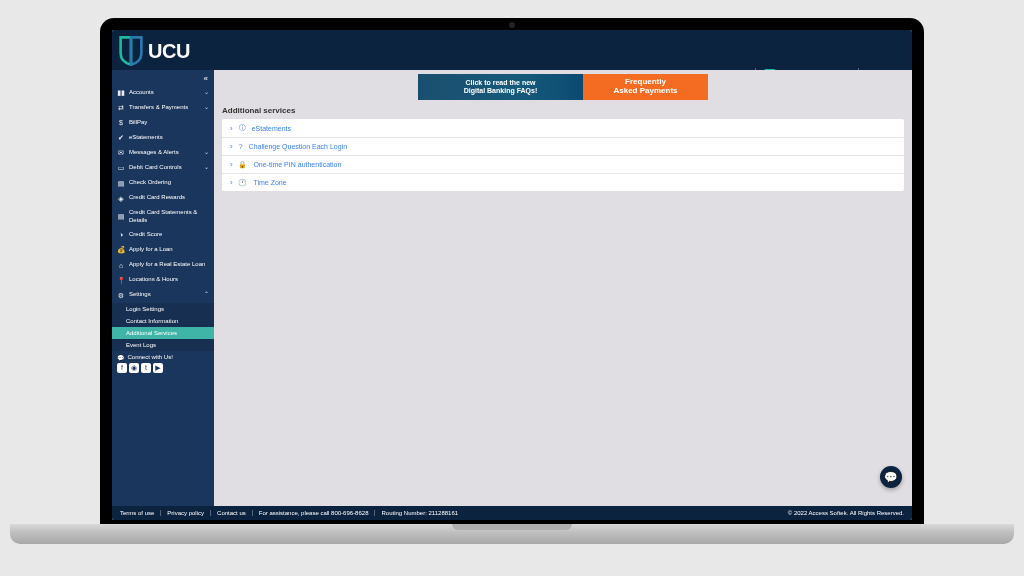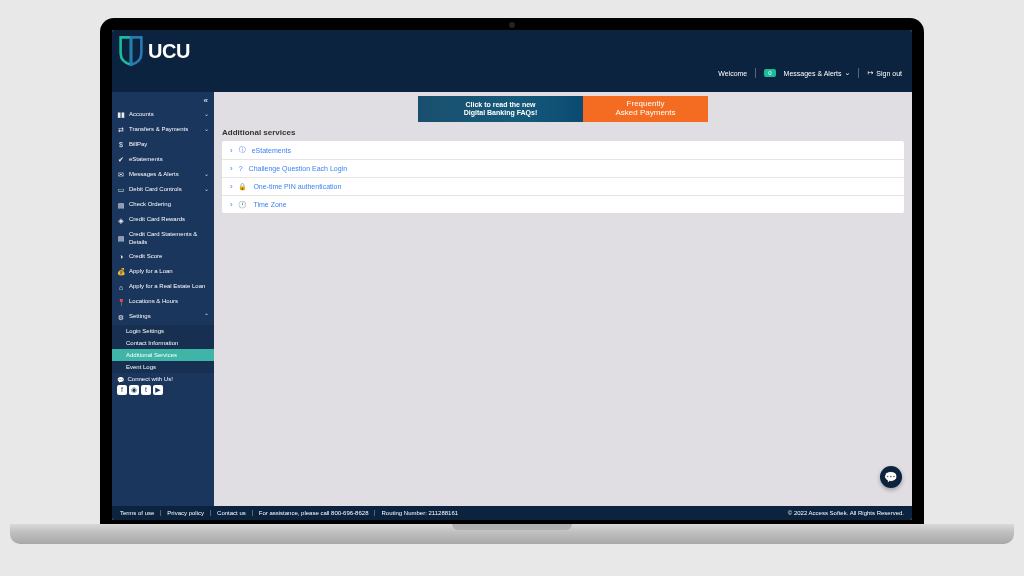--- a/index.html
+++ b/index.html
@@ -38,21 +38,21 @@
     display: flex;
     flex-direction: column;
     font-size: 8px;
   }
   .topbar {
     background: #0c2340;
     color: #fff;
     display: flex;
     align-items: flex-start;
     justify-content: space-between;
-    height: 62px;
+    height: 40px;
     padding: 6px 10px 0 6px;
   }
   .logo {
     display: flex;
     align-items: center;
     gap: 4px;
   }
   .logo-shield {
     width: 26px; height: 30px;
     position: relative;
@@ -181,21 +181,21 @@
   }
   .banner-right {
     width: 125px;
     background: #f36c21;
     color: #fff;
     display: flex;
     flex-direction: column;
     align-items: center;
     justify-content: center;
     font-size: 8px;
-    font-weight: 400;
+    font-weight: 700;
     line-height: 1.1;
   }
   .section-title {
     font-size: 8px;
     font-weight: 700;
     color: #333;
     padding: 0 8px 4px 8px;
   }
   .panel {
     margin: 0 8px;

